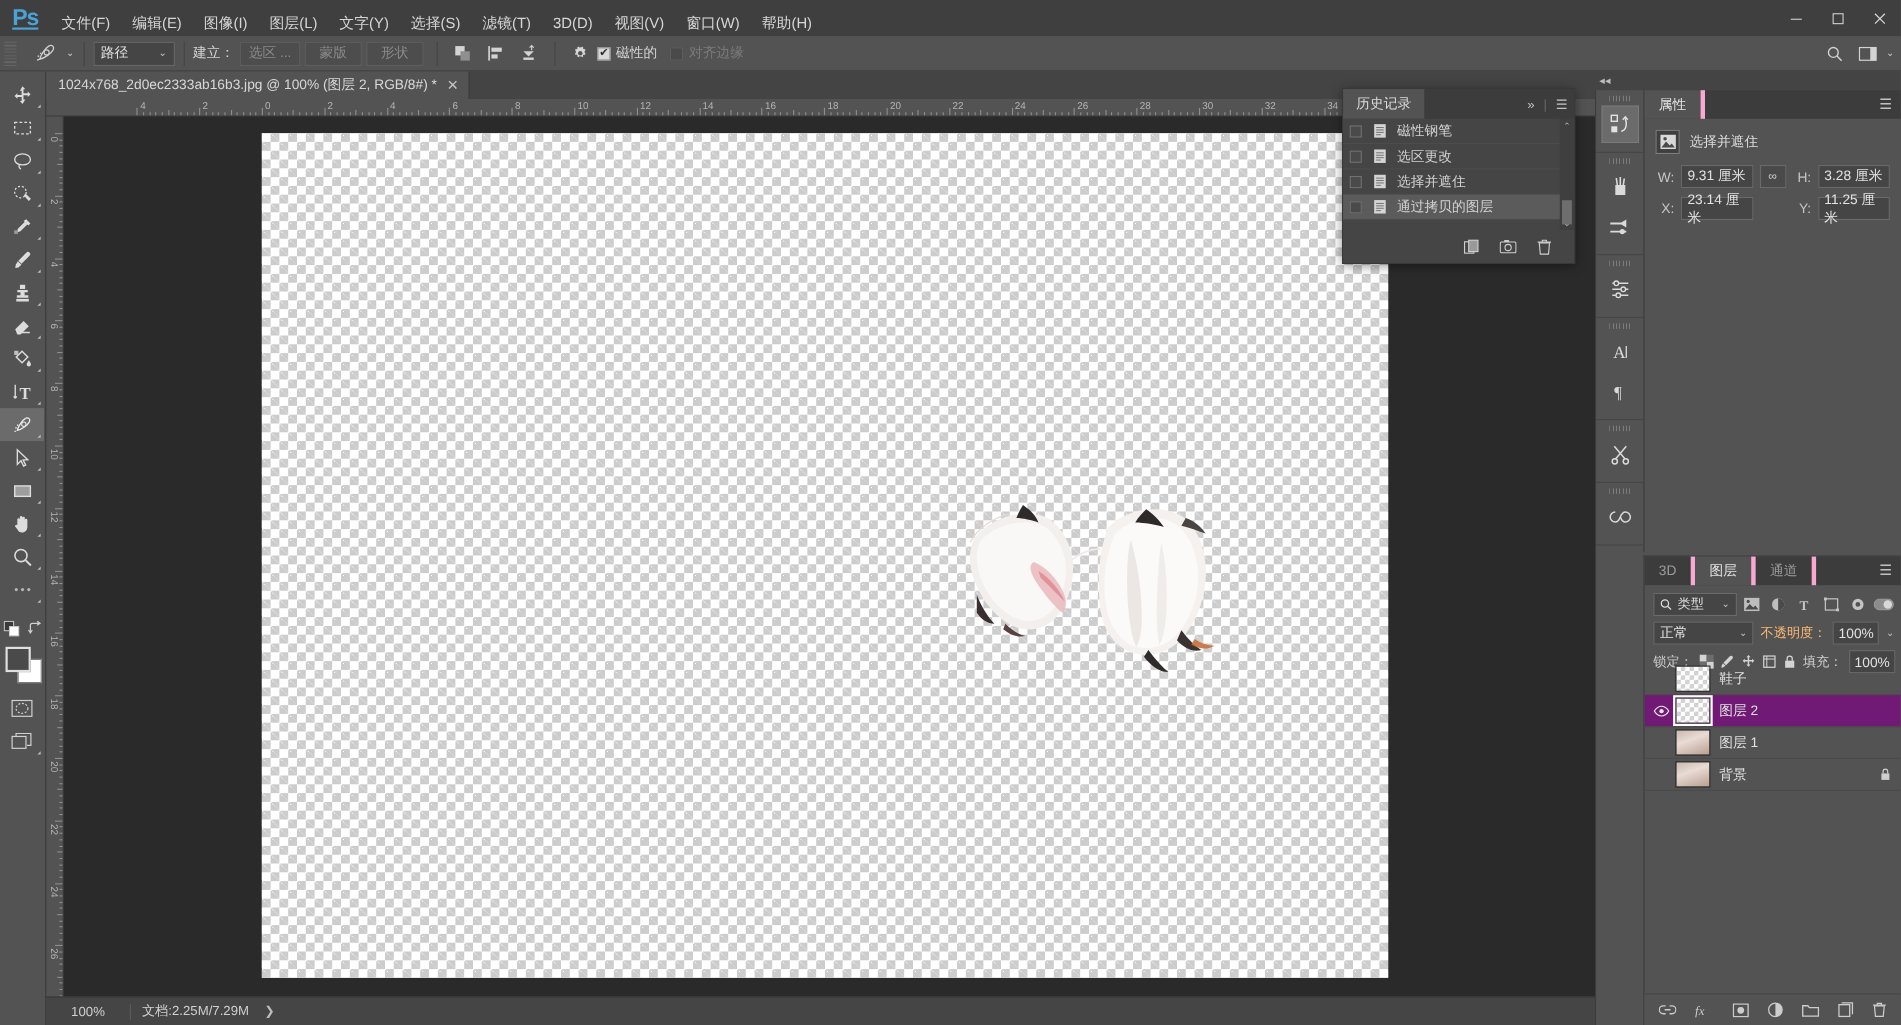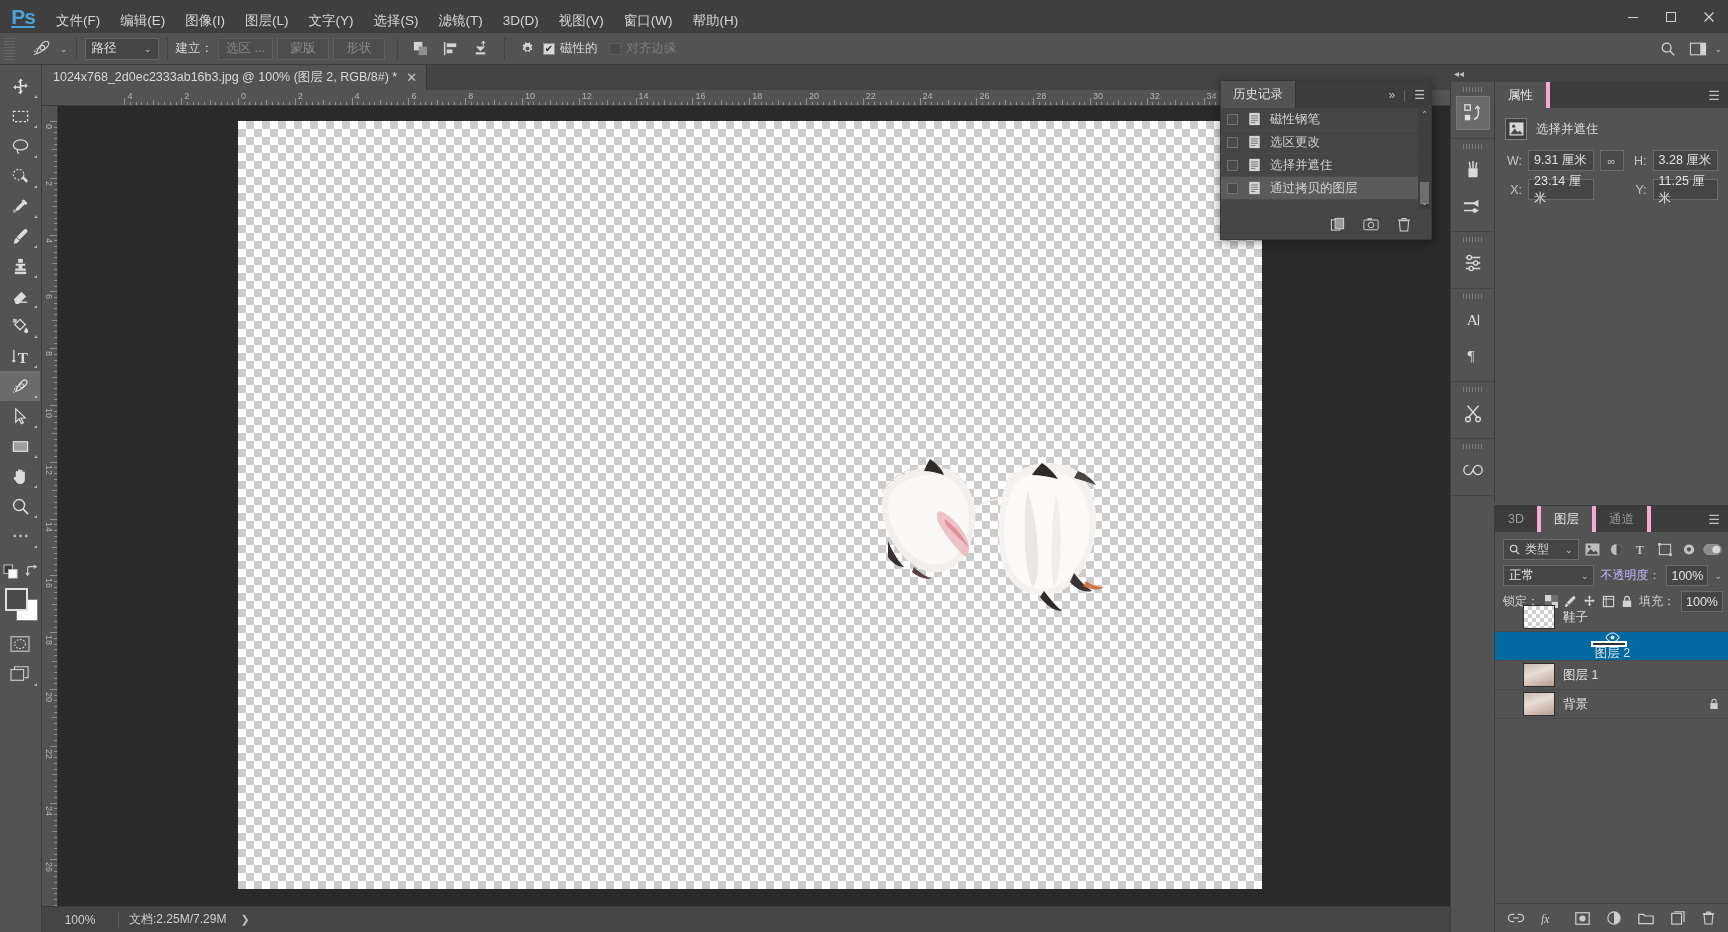--- a/index.html
+++ b/index.html
@@ -262,37 +262,37 @@
   }
   .lp-kind .cv { margin-left: auto; font-size: 9px; color: #c0c0c0; }
   .lp-kindicon { width: 22px; height: 21px; display: flex; align-items: center; justify-content: center; }
   .lp-toggle { margin-left: auto; width: 22px; height: 21px; display: flex; align-items: center; justify-content: center; }
   .lp-blendrow { display: flex; align-items: center; gap: 6px; padding: 0 6px 5px 8px; }
   .lp-blend {
     width: 108px; height: 21px; background: #454545; border: 1px solid #6a6a6a;
     display: flex; align-items: center; padding: 0 5px; font-size: 12.5px; color: #e2e2e2;
   }
   .lp-blend .cv { margin-left: auto; font-size: 9px; color: #c0c0c0; }
-  .lp-opa-label { font-size: 12px; color: #c4b5fd; white-space: nowrap; }
+  .lp-opa-label { font-size: 12px; color: #fdba74; white-space: nowrap; }
   .lp-opa-val {
     width: 44px; height: 21px; background: #454545; border: 1px solid #6a6a6a;
     display: flex; align-items: center; justify-content: flex-end; padding: 0 4px;
     font-size: 12.5px; color: #e2e2e2;
   }
   .lp-opa-cv { font-size: 9px; color: #c0c0c0; }
   .lp-lockrow { display: flex; align-items: center; gap: 6px; padding: 0 6px 6px 8px; }
   .lp-lock-label { font-size: 12px; color: #cfcfcf; white-space: nowrap; }
   .lp-lock-ic { width: 17px; height: 18px; display: flex; align-items: center; justify-content: center; }
   .lp-fill-label { font-size: 12px; color: #cfcfcf; margin-left: auto; white-space: nowrap; }
   .lp-list { position: absolute; left: 0; right: 0; top: 97px; bottom: 30px; overflow: hidden; }
   .layer-row {
     height: 29px; display: flex; align-items: center; border-bottom: 1px solid #4a4a4a;
     padding-left: 2px;
   }
-  .layer-row.sel { background: #0369a1; flex-direction: column; }
+  .layer-row.sel { background: #701a75; }
   .layer-eye { width: 26px; display: flex; align-items: center; justify-content: center; }
   .layer-thumb {
     width: 32px; height: 24px; margin-right: 8px; border: 1px solid #2e2e2e;
     background-image:
       linear-gradient(45deg, #cfcfcf 25%, transparent 25%, transparent 75%, #cfcfcf 75%),
       linear-gradient(45deg, #cfcfcf 25%, #ffffff 25%, #ffffff 75%, #cfcfcf 75%);
     background-size: 8px 8px; background-position: 0 0, 4px 4px;
     position: relative; overflow: hidden;
   }
   .layer-thumb.sel-outline { outline: 2px solid #ffffff; outline-offset: 0px; }

